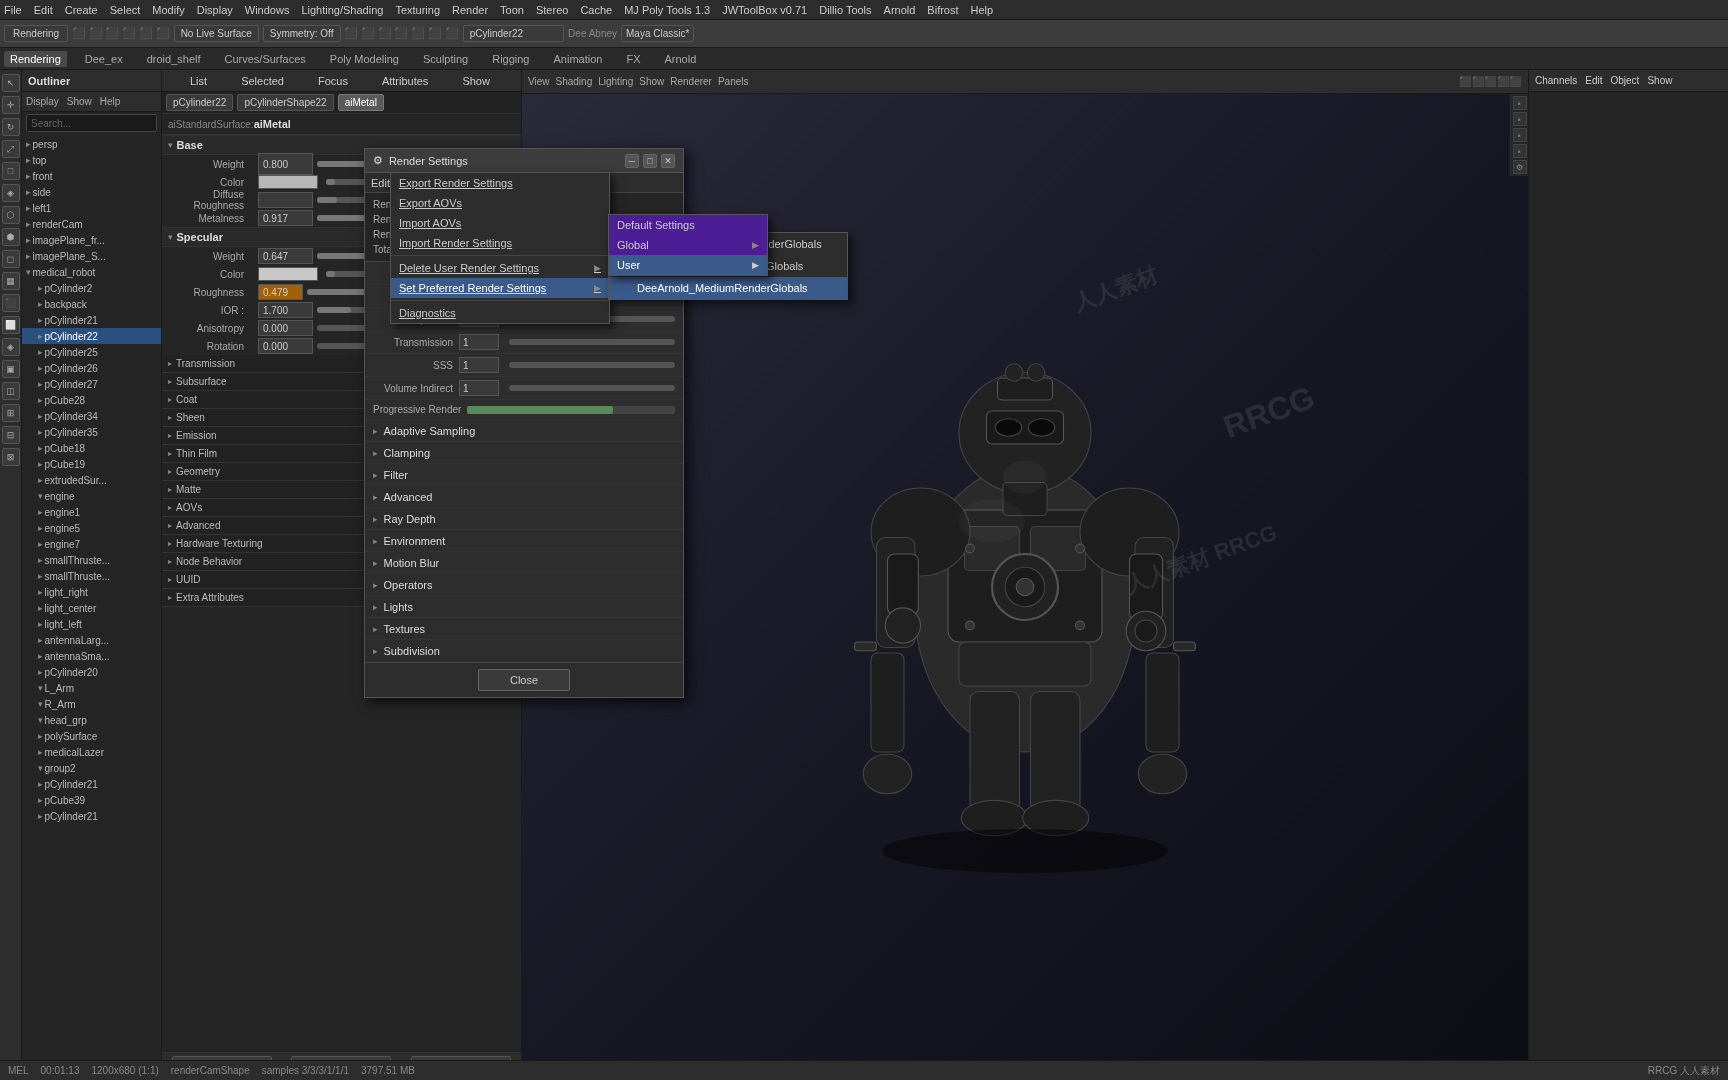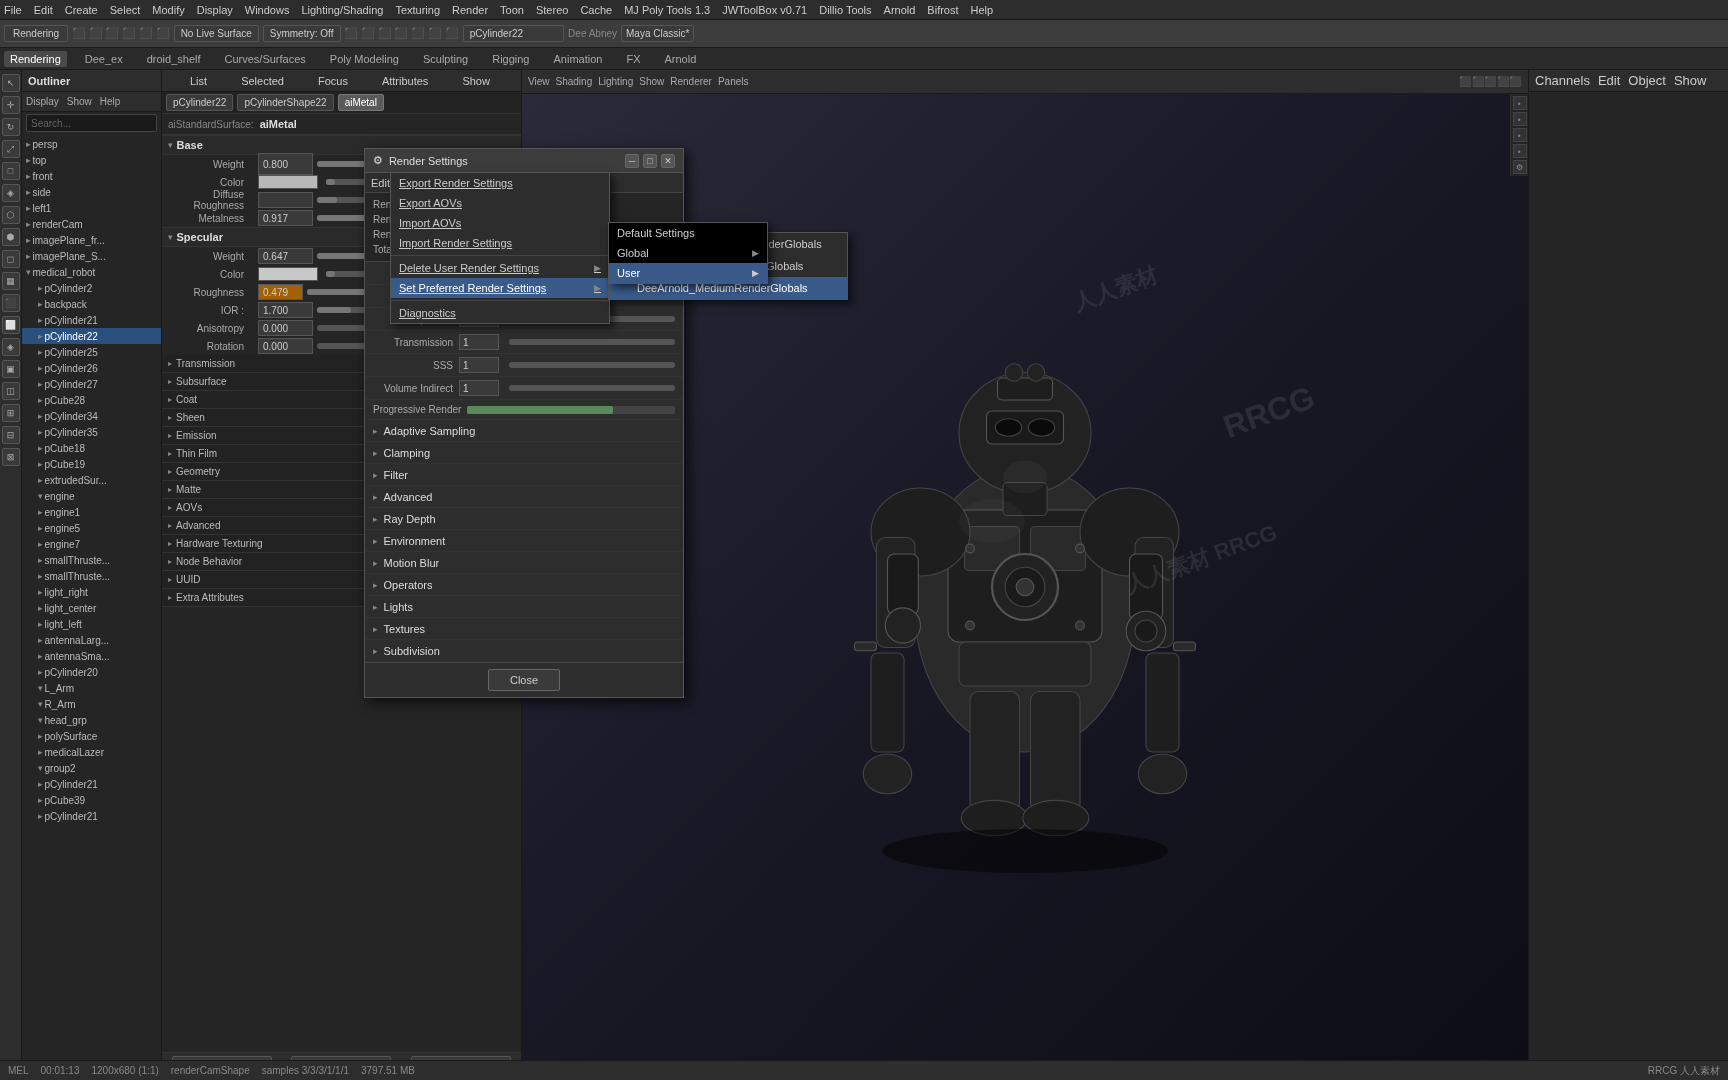--- a/index.html
+++ b/index.html
@@ -158,21 +158,21 @@
       padding: 0 6px;
       gap: 12px;
       border-bottom: 1px solid #1a1a1a;
     }
     .attr-header span { font-size: 11px; color: #ccc; cursor: pointer; padding-left: 22px; }
 
     .attr-title-row {
       padding: 4px 6px;
       display: flex;
       align-items: center;
-      gap: 6px;
+      gap: 0;
       border-bottom: 1px solid #333;
     }
     .attr-title-row .label { font-size: 10px; color: #888; }
     .attr-title-row .value { font-size: 11px; color: #ddd; font-weight: bold; }
     .attr-type-row {
       padding: 2px 6px;
       display: flex;
       align-items: center;
       gap: 6px;
       border-bottom: 1px solid #333;
@@ -332,21 +332,21 @@
     }
     .right-panel-header {
       height: 22px;
       background: #2d2d2d;
       display: flex;
       align-items: center;
       padding: 0 6px;
       gap: 8px;
       border-bottom: 1px solid #1a1a1a;
     }
-    .right-panel-header span { font-size: 13px; color: #ccc; cursor: pointer; }
+    .right-panel-header span { font-size: 10px; color: #ccc; cursor: pointer; }
 
     
     .render-dialog {
       position: absolute;
       top: 148px;
       left: 364px;
       width: 320px;
       background: #2d2d2d;
       border: 1px solid #555;
       box-shadow: 4px 4px 12px rgba(0,0,0,0.7);
@@ -434,21 +434,21 @@
       height: 100%; width: 70%; background: #5a8a5a; border-radius: 2px;
     }
 
     .dialog-footer {
       padding: 6px 8px;
       display: flex;
       justify-content: center;
       border-top: 1px solid #444;
     }
     .dialog-close-btn {
-      width: 72px; height: 22px;
+      width: 92px; height: 22px;
       background: #3a3a3a; border: 1px solid #666;
       color: #ccc; font-size: 11px; cursor: pointer;
       border-radius: 2px;
     }
 
     
     .presets-dropdown {
       position: absolute;
       top: 172px;
       left: 390px;
@@ -1104,21 +1104,21 @@
   <div class="preset-item" style="background:#3a5a8a;color:#fff;">
     <span>Set Preferred Render Settings</span>
     <span class="arrow-r">▶</span>
   </div>
   <div class="preset-separator"></div>
   <div class="preset-item">
     <span>Diagnostics</span>
   </div>
 </div>
 
-<div style="position:absolute;top:222px;left:608px;width:160px;background:#000000;border:1px solid #555;box-shadow:4px 4px 8px rgba(0,0,0,0.6);z-index:302;">
+<div style="position:absolute;top:214px;left:608px;width:160px;background:#4c1d95;border:1px solid #555;box-shadow:4px 4px 8px rgba(0,0,0,0.6);z-index:302;">
   <div class="submenu-section">
     <span>Default Settings</span>
   </div>
   <div class="submenu-section">
     <span>Global</span>
     <span style="font-size:9px;color:#888;">▶</span>
   </div>
   <div class="submenu-section" style="background:#3a5a8a;color:#fff;">
     <span>User</span>
     <span style="font-size:9px;color:#ccc;">▶</span>

